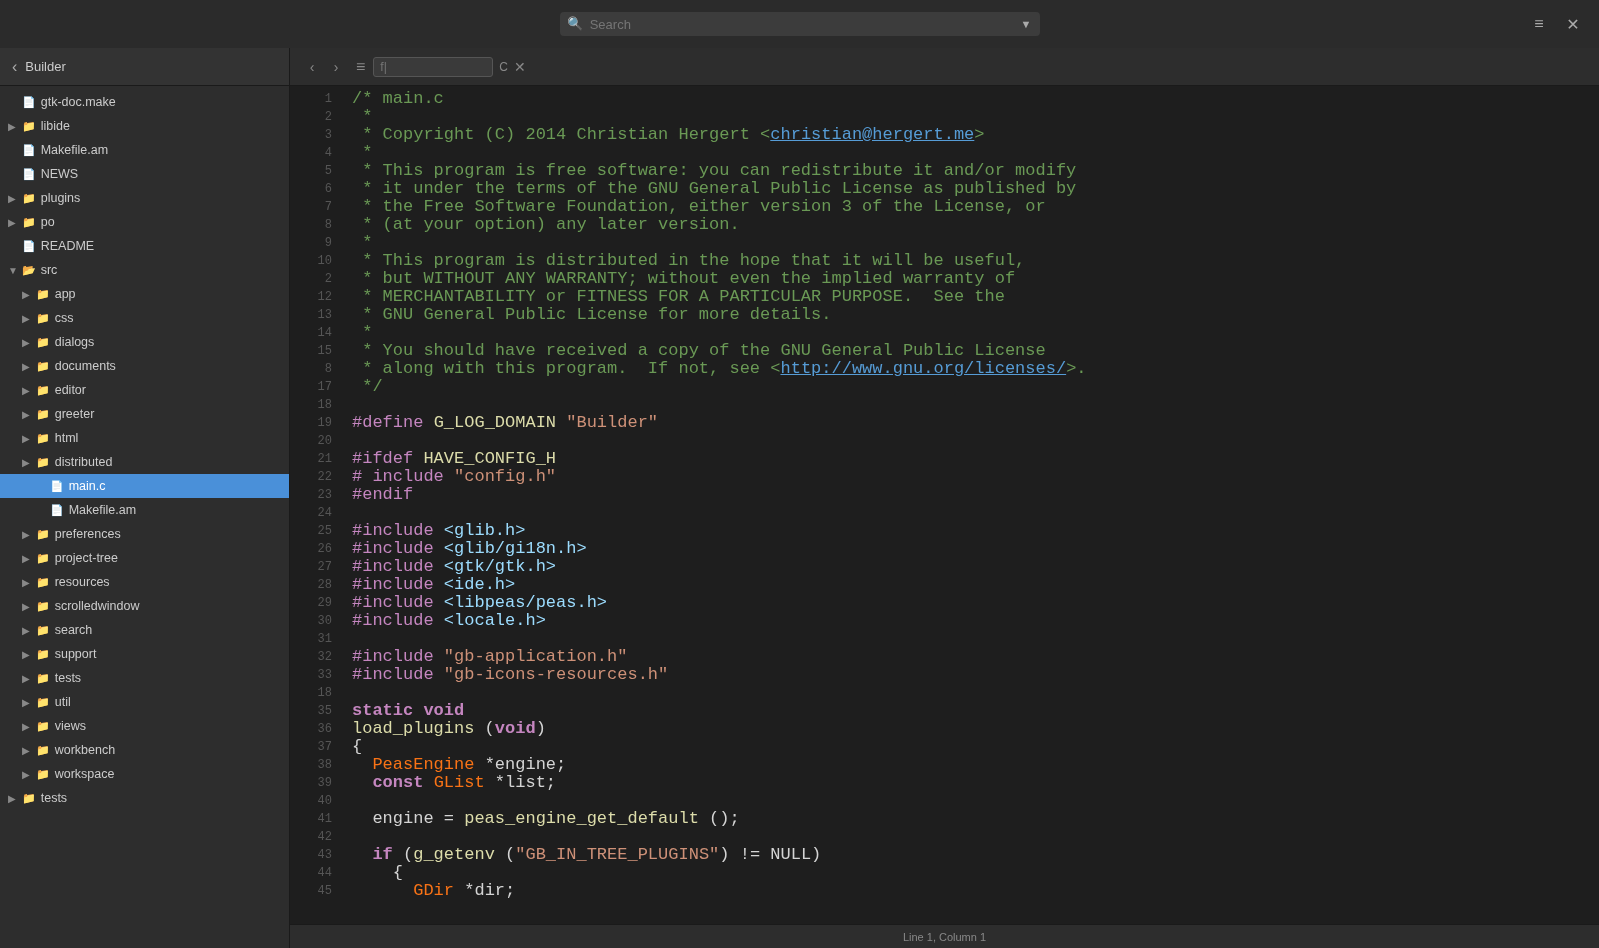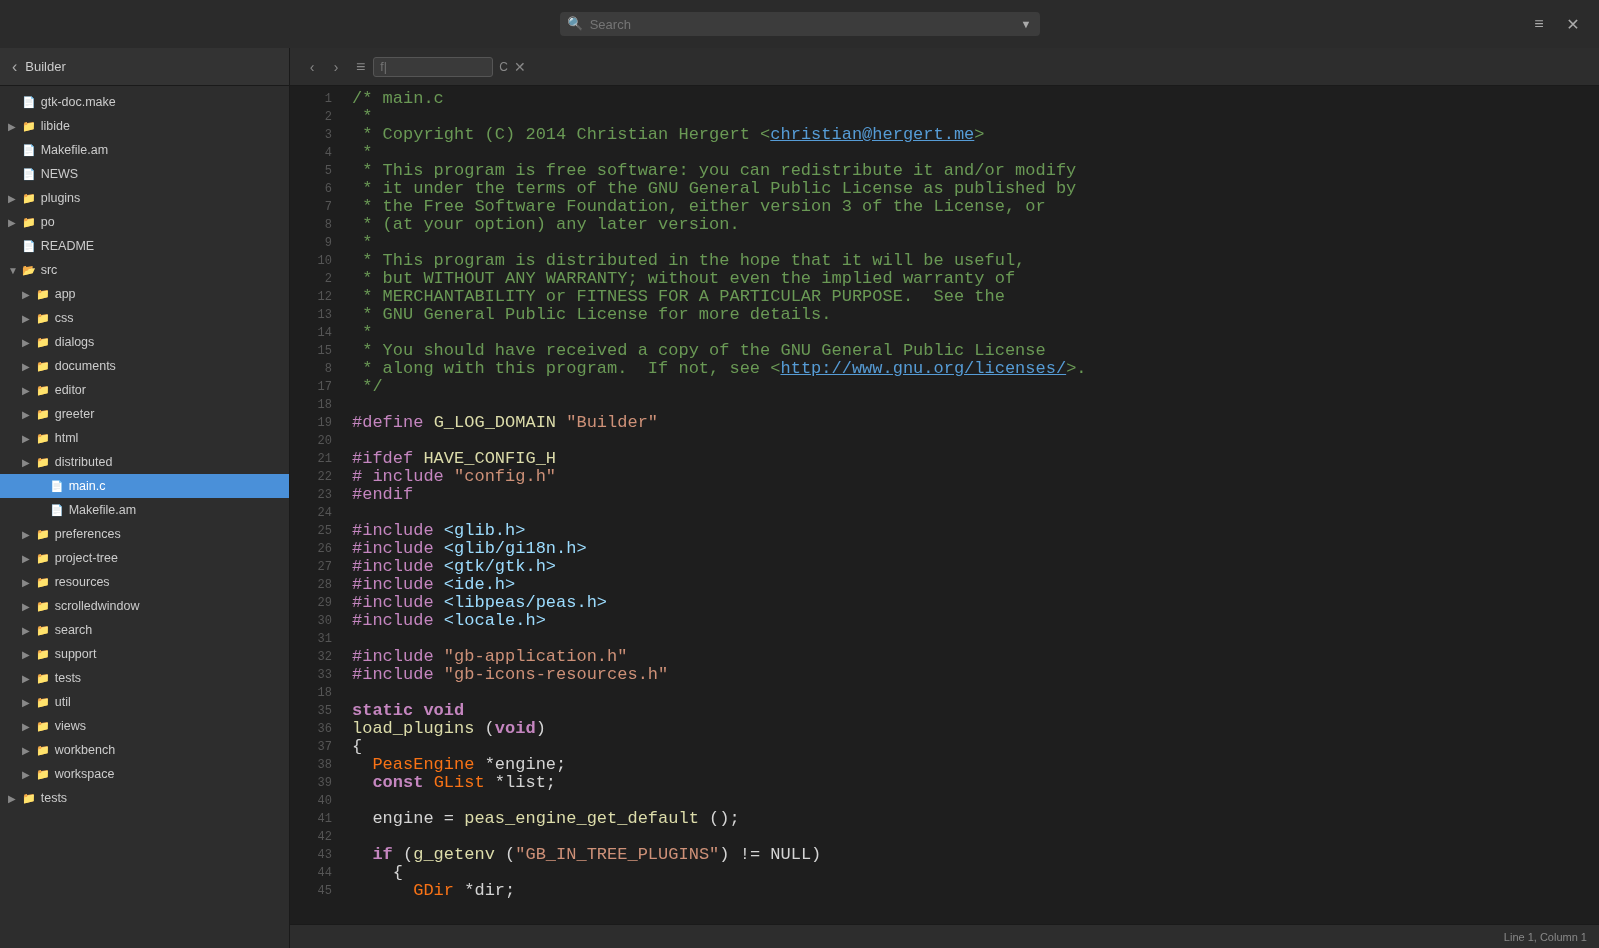--- a/index.html
+++ b/index.html
@@ -254,21 +254,21 @@
     .c-type { color: #f97316; }
     .c-yellow { color: #dcdcaa; }
     .c-blue-link { color: #569cd6; text-decoration: underline; }
 
     
     .status-bar {
       height: 24px;
       background: #2d2d2d;
       display: flex;
       align-items: center;
-      justify-content: flex-end;
+      justify-content: center;
       padding: 0 12px;
       border-top: 1px solid #1a1a1a;
       color: #888;
       font-family: sans-serif;
       font-size: 11px;
       flex-shrink: 0;
     }
   </style>
 </head>
 <body>

